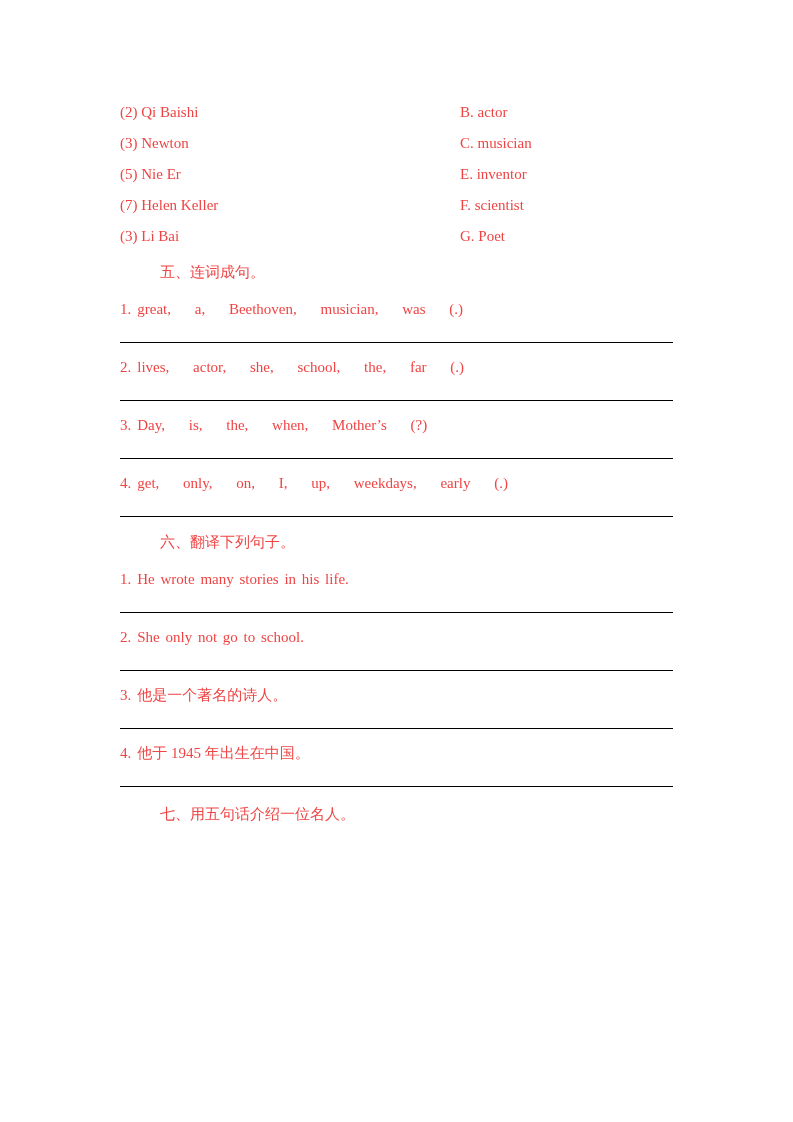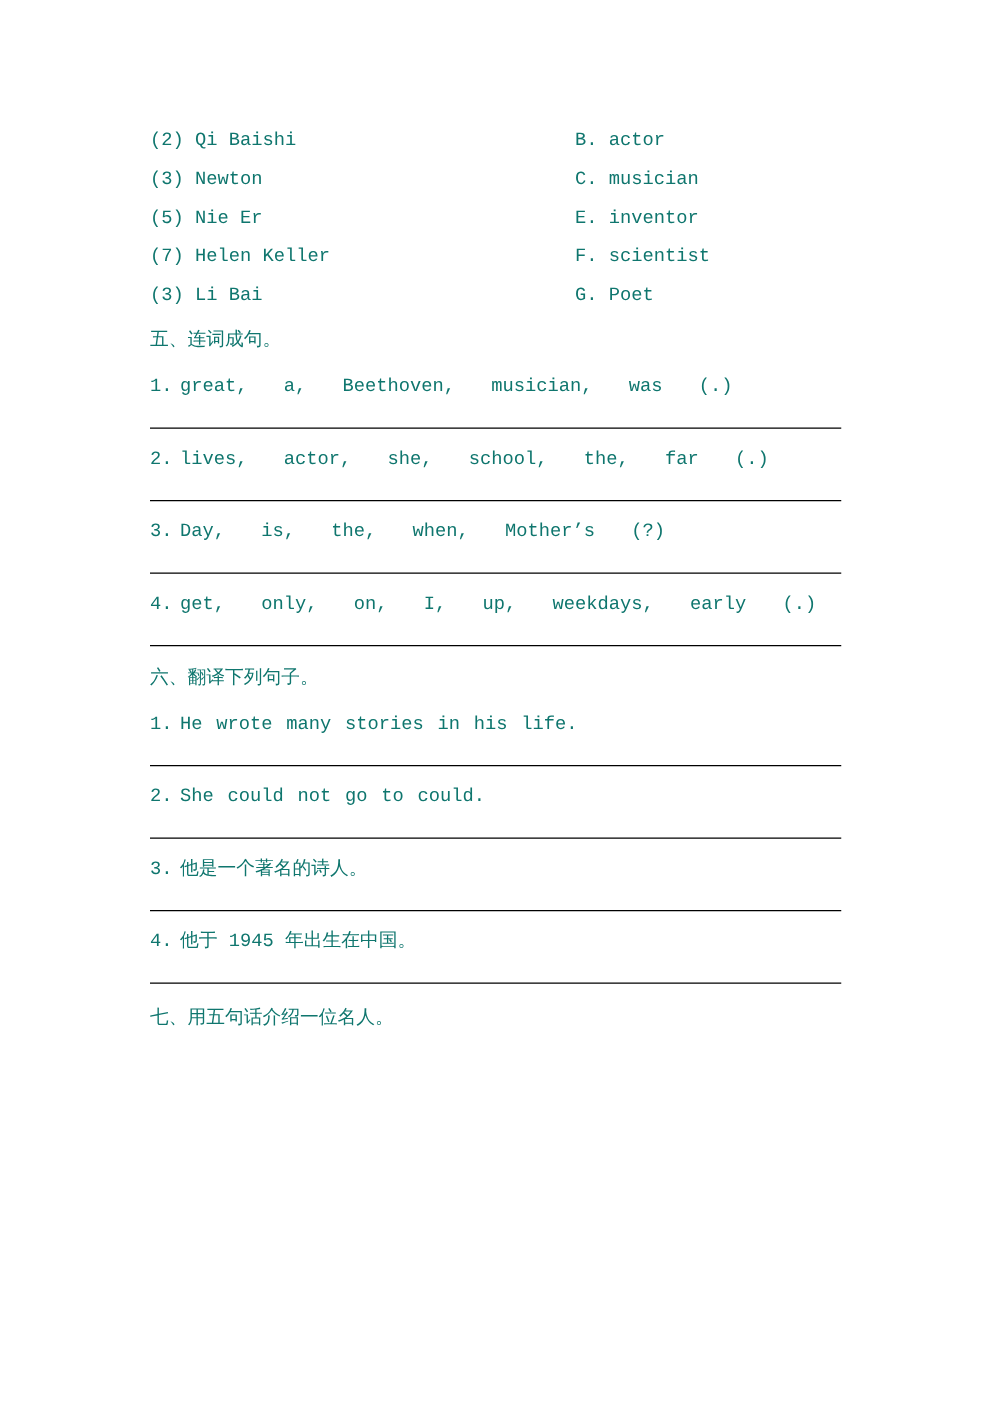--- a/index.html
+++ b/index.html
@@ -6,41 +6,42 @@
     margin: 0;
     padding: 0;
     background: #ffffff;
   }
   .page {
     position: relative;
     width: 793px;
     height: 1122px;
     box-sizing: border-box;
     background: #ffffff;
-    color: #0f766e;
-    font-family: Liberation Mono, monospace;
+    color: #ef4444;
+    font-family: Liberation Serif, serif;
     font-size: 15px;
     padding: 97px 120px 0 120px;
     overflow: hidden;
   }
   .match-row {
     display: flex;
     line-height: 31px;
     white-space: nowrap;
   }
   .match-left {
     width: 340px;
     flex: 0 0 340px;
   }
   .match-right {
     flex: 1;
   }
   .section-title {
     line-height: 31px;
     margin-top: 5px;
+    margin-left: 40px;
   }
   .section-six .section-title {
     margin-top: 10px;
   }
   .section-seven .section-title {
     margin-top: 12px;
   }
   .q-text {
     line-height: 31px;
     margin-top: 6px;
@@ -128,21 +129,21 @@
 
     <div class="question">
       <div class="q-text">
         <span class="q-num">1.</span><span class="mild">He wrote many stories in his life.</span>
       </div>
       <div class="answer-line"></div>
     </div>
 
     <div class="question">
       <div class="q-text">
-        <span class="q-num">2.</span><span class="mild">She could not go to could.</span>
+        <span class="q-num">2.</span><span class="mild">She only not go to school.</span>
       </div>
       <div class="answer-line"></div>
     </div>
 
     <div class="question">
       <div class="q-text">
         <span class="q-num">3.</span><span>他是一个著名的诗人。</span>
       </div>
       <div class="answer-line"></div>
     </div>

